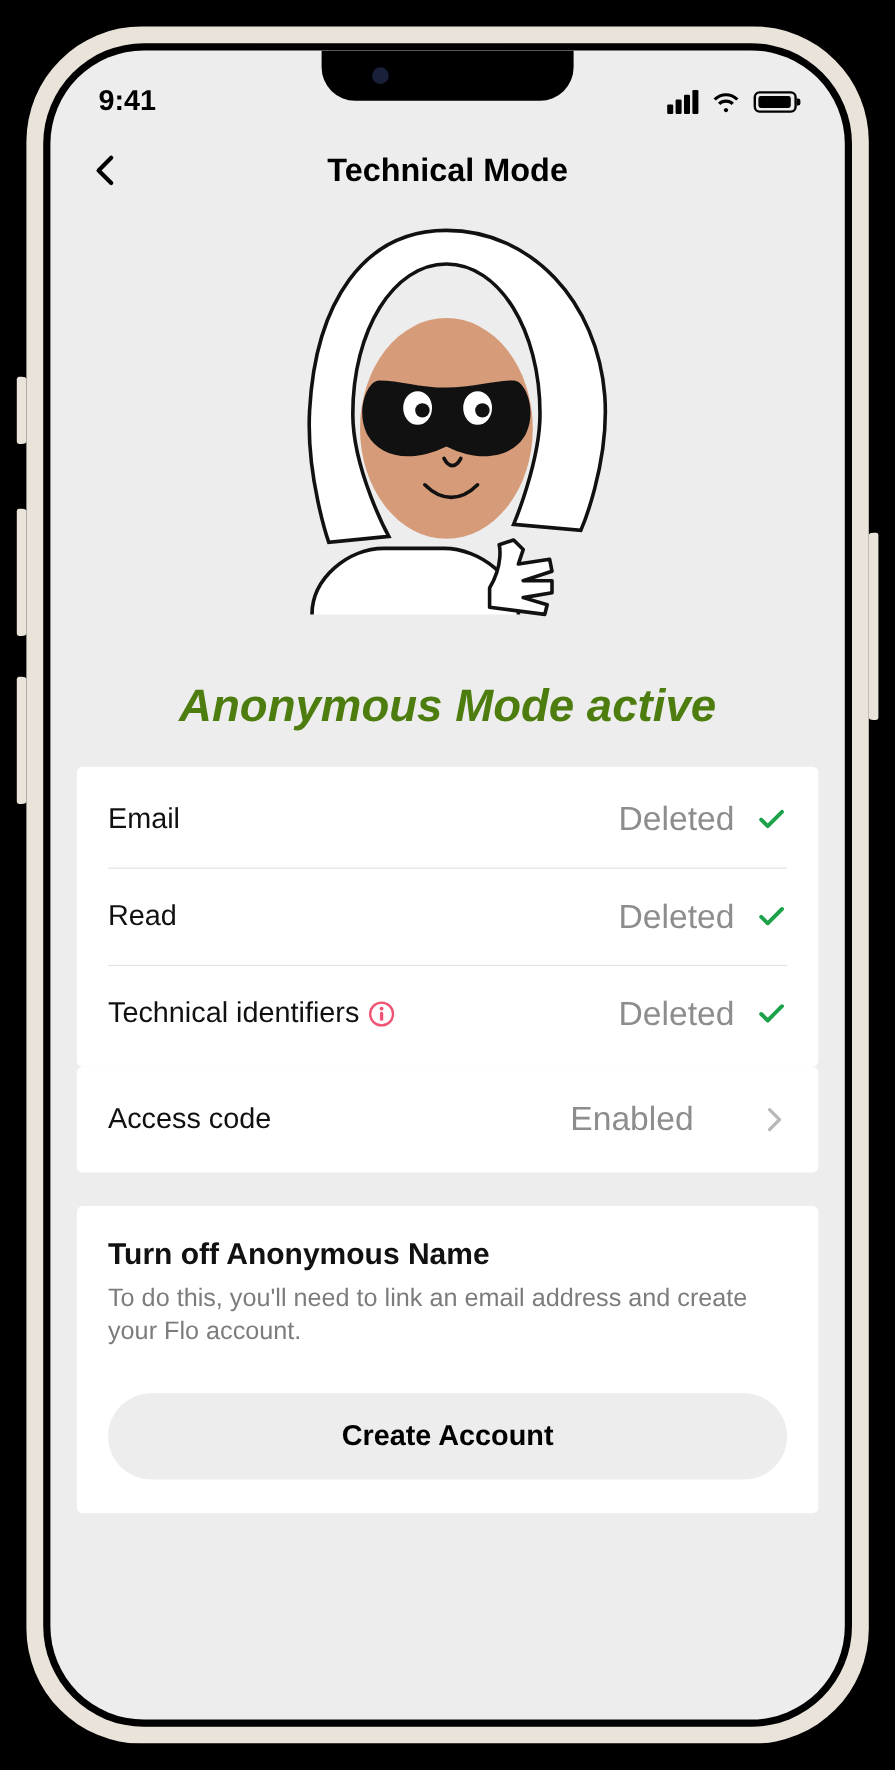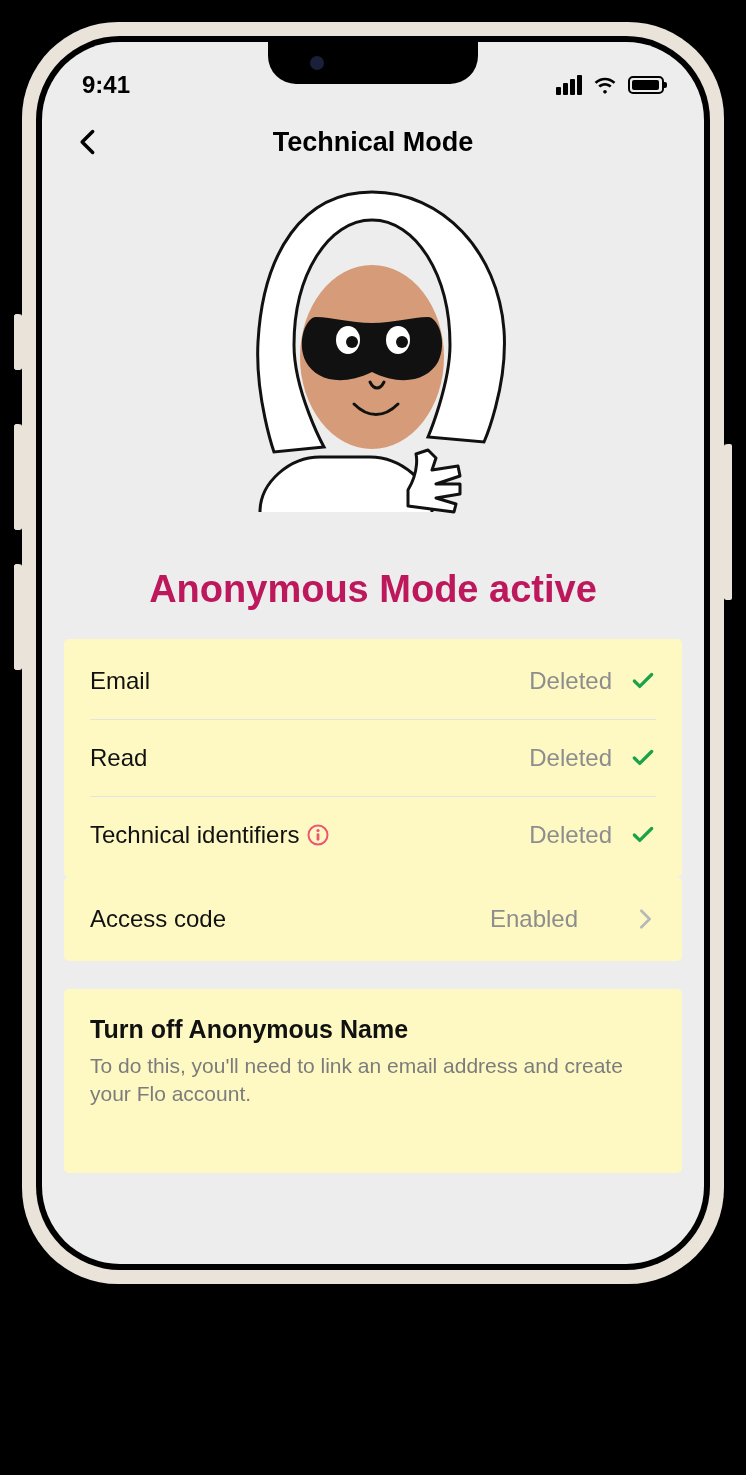--- a/index.html
+++ b/index.html
@@ -7,21 +7,21 @@
       background: #000;
       display: flex;
       justify-content: center;
       align-items: flex-start;
       font-family: -apple-system, BlinkMacSystemFont, "Segoe UI", Helvetica, Arial, sans-serif;
       padding: 22px 0 0 0;
     }
     
     .phone-frame {
       width: 702px;
-      height: 1262px;
+      height: 1431px;
       background: #e9e3d9;
       border-radius: 96px;
       padding: 14px;
       position: relative;
       box-shadow: 0 0 0 2px #000;
     }
     .phone-side-btn {
       position: absolute;
       background: #e9e3d9;
       border: 2px solid #000;
@@ -104,39 +104,40 @@
       pointer-events:none;
     }
     
     .content { padding: 0 22px; }
     .hero {
       display:flex; justify-content:center; padding: 8px 0 4px 0;
     }
     .hero svg { width: 330px; height: auto; }
     .main-title {
       text-align:center;
-      font-size: 38px; font-weight: 800; color:#be185d;
+      font-size: 38px; font-weight: 800; color:#4d7c0f;
       padding: 22px 0 28px;
+      font-style: italic;
     }
     
     .card {
-      background:#fef9c3;
+      background:#ffffff;
       border-radius: 5px;
       padding: 4px 26px;
     }
     .row {
       display:flex; align-items:center;
       padding: 24px 0;
       border-bottom: 1px solid #e3e3e3;
       gap:8px;
     }
     .row:last-child{ border-bottom:none; }
     .row .label { font-size: 24px; font-weight: 500; color:#111; flex:0 0 auto; display:flex; align-items:center; gap:8px;}
     .row .spacer{ flex:1 1 auto; }
-    .row .value { font-size: 24px; color:#8d8d8d; }
+    .row .value { font-size: 28px; color:#8d8d8d; }
     .check { display:inline-flex; margin-left: 10px; color:#1ba24a; }
     .info-badge{
       width:22px;height:22px; display:inline-flex;align-items:center;justify-content:center;
     }
     .row.tap{cursor:pointer;gap:44px;}
     .chev{ margin-left:12px; display:inline-flex; color:#b8b8b8;}
     
     .footnote{
       font-size: 21px; color:#7c7c7c; padding: 22px 8px 26px;
       line-height:1.4;
@@ -280,18 +281,19 @@
               <svg viewBox="0 0 24 24" width="22" height="22">
                   <path d="M8 3l9 9-9 9" fill="none" stroke="currentColor" stroke-width="3" stroke-linecap="round" stroke-linejoin="round"></path>
                 </svg>
             </span>
           </div>
         </div>
 
         <div class="card off">
           <div class="off-title">Turn off Anonymous Name</div>
           <div class="off-sub">To do this, you'll need to link an email address and create your Flo account.</div>
+          <button class="btn-secondary">Create Account</button>
         </div>
 
       </div>
     </div>
   </div>
 </div>
 
 </body></html>

